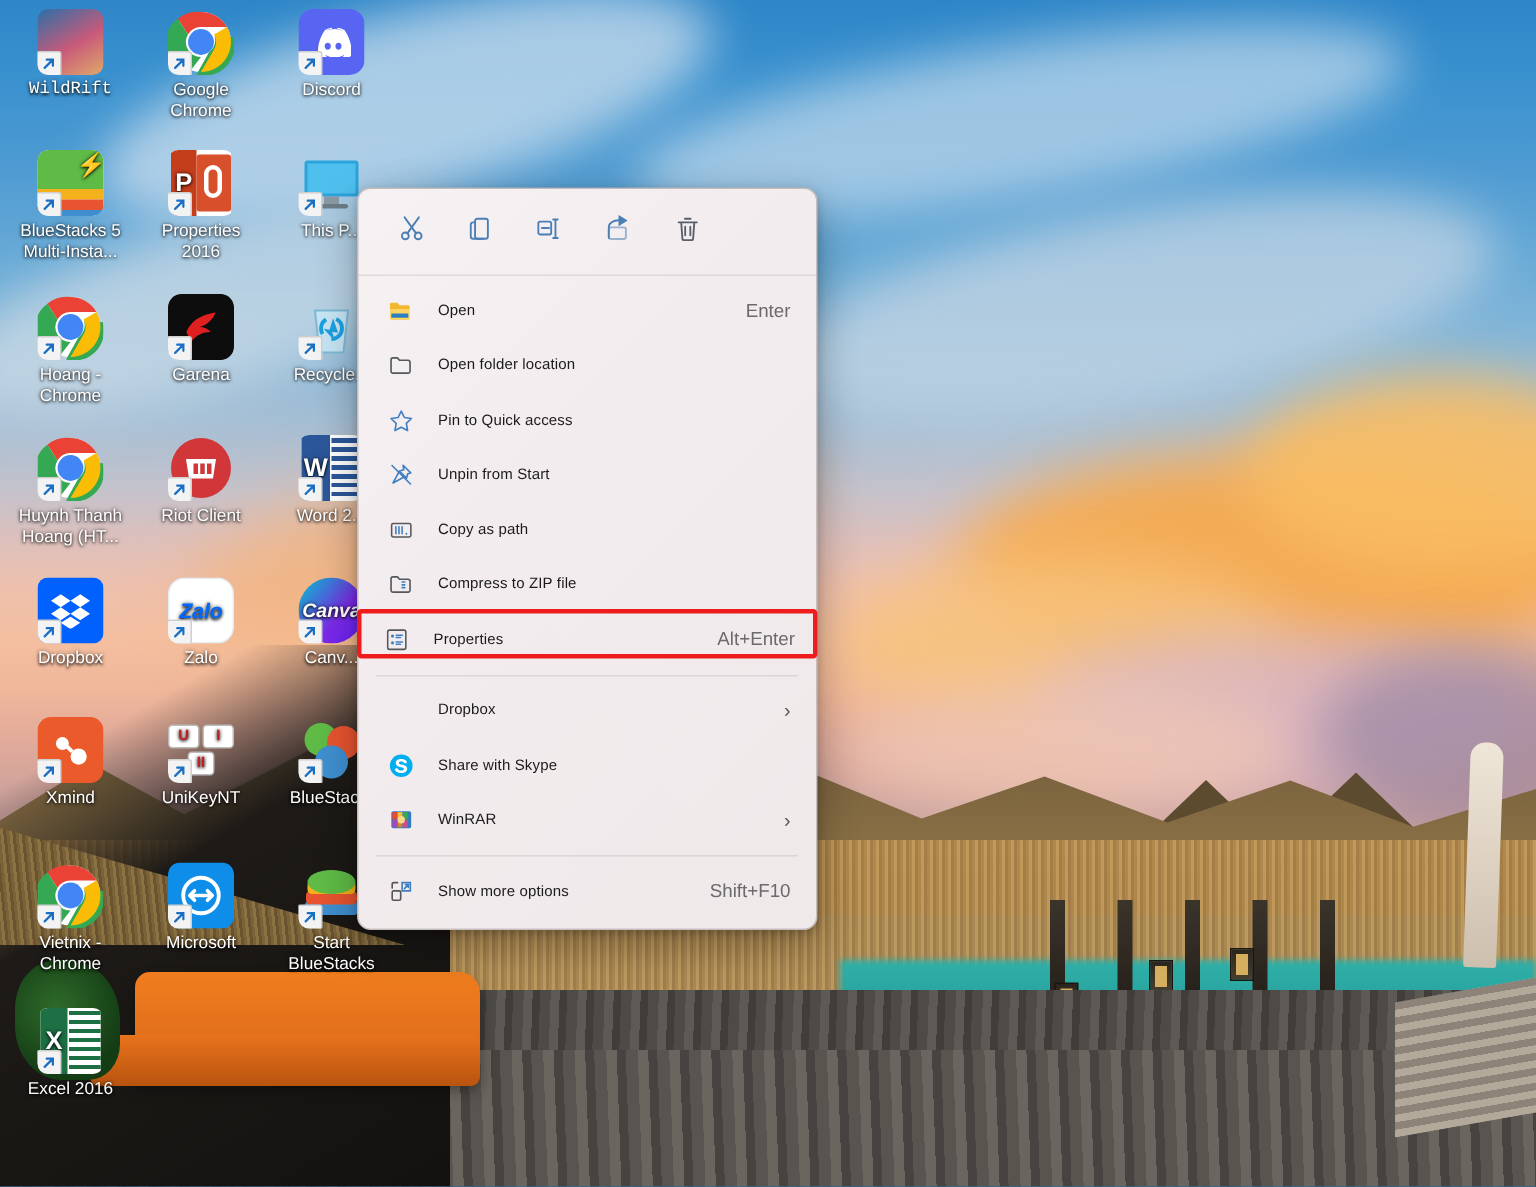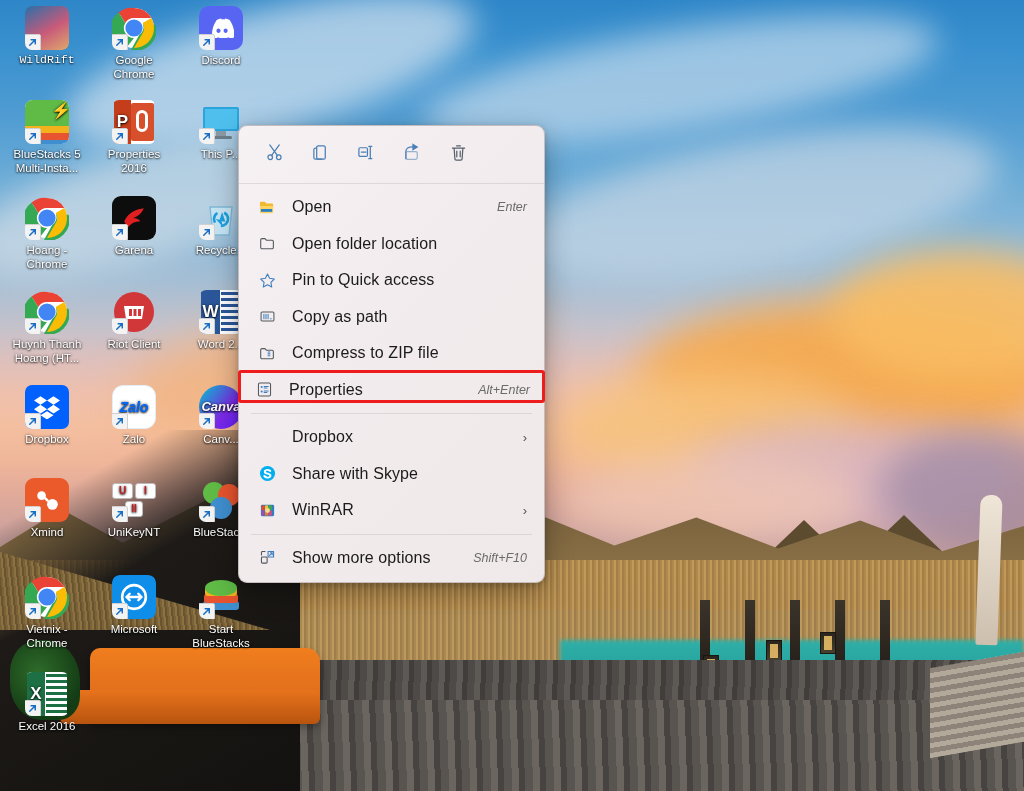--- a/index.html
+++ b/index.html
@@ -169,24 +169,24 @@
     padding:0 14px 0 12px; cursor:default; position:relative;
     border-radius:4px; margin:0 3px;
   }
   .cm-ico {
     width:26px; height:20px; flex:none;
     display:flex; align-items:center; justify-content:center;
     margin-right:12px;
   }
   .cm-ico svg { width:17px; height:17px; }
   .cm-label {
-    flex:1; font-size:16px; color:#1b1b1b; letter-spacing:.1px;
+    flex:1; font-size:10px; color:#1b1b1b; letter-spacing:.1px;
     white-space:nowrap;
   }
-  .cm-accel { font-size:12.5px; color:#6b6b6b; white-space:nowrap;font-style:italic; }
+  .cm-accel { font-size:12.5px; color:#6b6b6b; white-space:nowrap; }
   .cm-chev { font-size:13px; color:#555; line-height:1; margin-left:8px; }
   .cm-divider { height:1px; background:rgba(0,0,0,.085); margin:5px 12px; }
 
   
   #properties-highlight {
     position:absolute; left:-1px; top:-2px; width:307px; height:33px;
     border:3px solid #ee1c1c; border-radius:3px; pointer-events:none;
     box-sizing:border-box;
   }
   .cm-item.highlighted { margin:0; }
@@ -645,20 +645,30 @@
       <div class="cm-item">
         <span class="cm-ico">
           <svg viewBox="0 0 18 18" fill="none" stroke="#3f7fc1" stroke-width="1.15">
             <path d="M9 2.2 11.2 6.7l5 .7-3.6 3.5.85 5-4.45-2.35L4.55 15.9l.85-5L1.8 7.4l5-.7z" stroke-linejoin="round"></path>
           </svg>
         </span>
         <span class="cm-label">Pin to Quick access</span>
       </div>
       <div class="cm-item">
         <span class="cm-ico">
+          <svg viewBox="0 0 18 18" fill="none" stroke="#3f7fc1" stroke-width="1.15">
+            <path d="M10.3 2.3 15.7 7.7l-2.1.6-.9 3.1-5-5 3.1-.9z" stroke-linejoin="round"></path>
+            <path d="M7.7 6.4 3.2 14.8l8.4-4.5" stroke-linejoin="round"></path>
+            <path d="M2.5 2.5 15.5 15.5" stroke-linecap="round"></path>
+          </svg>
+        </span>
+        <span class="cm-label">Unpin from Start</span>
+      </div>
+      <div class="cm-item">
+        <span class="cm-ico">
           <svg viewBox="0 0 18 18" fill="none" stroke="#53585d" stroke-width="1.1">
             <rect x="2.2" y="4.2" width="13.6" height="9.6" rx="1.2"></rect>
             <path d="M5.2 6.6v4.8M7.4 6.6v4.8M9.6 6.6v4.8" stroke="#3f7fc1" stroke-linecap="round"></path>
             <circle cx="12.6" cy="11.4" r=".7" fill="#3f7fc1" stroke="none"></circle>
           </svg>
         </span>
         <span class="cm-label">Copy as path</span>
       </div>
       <div class="cm-item">
         <span class="cm-ico">

